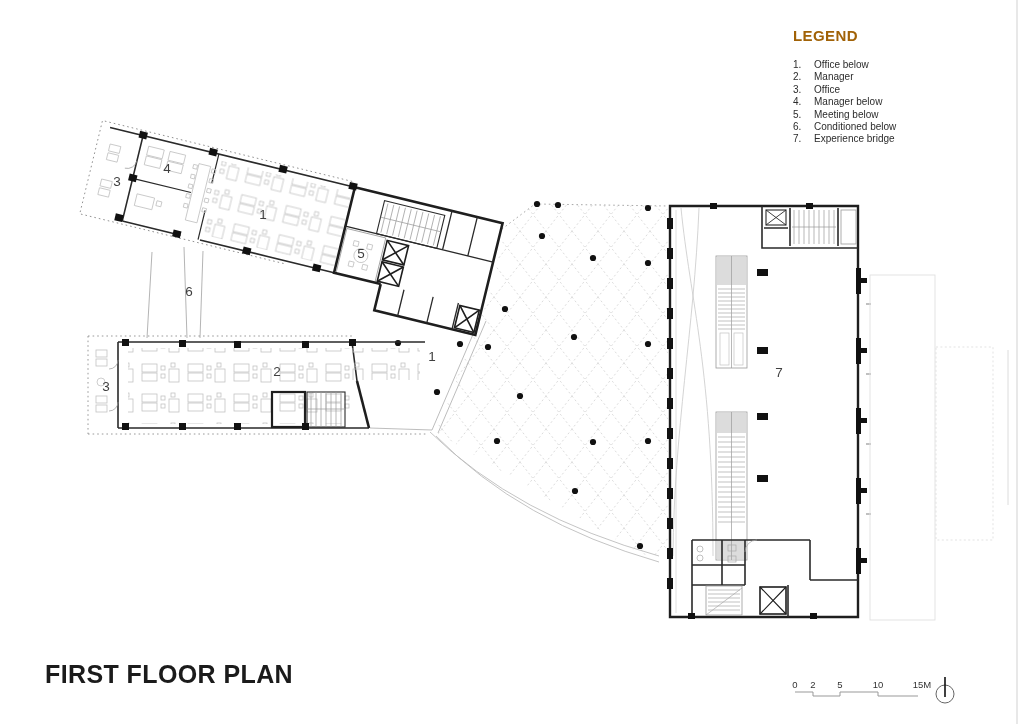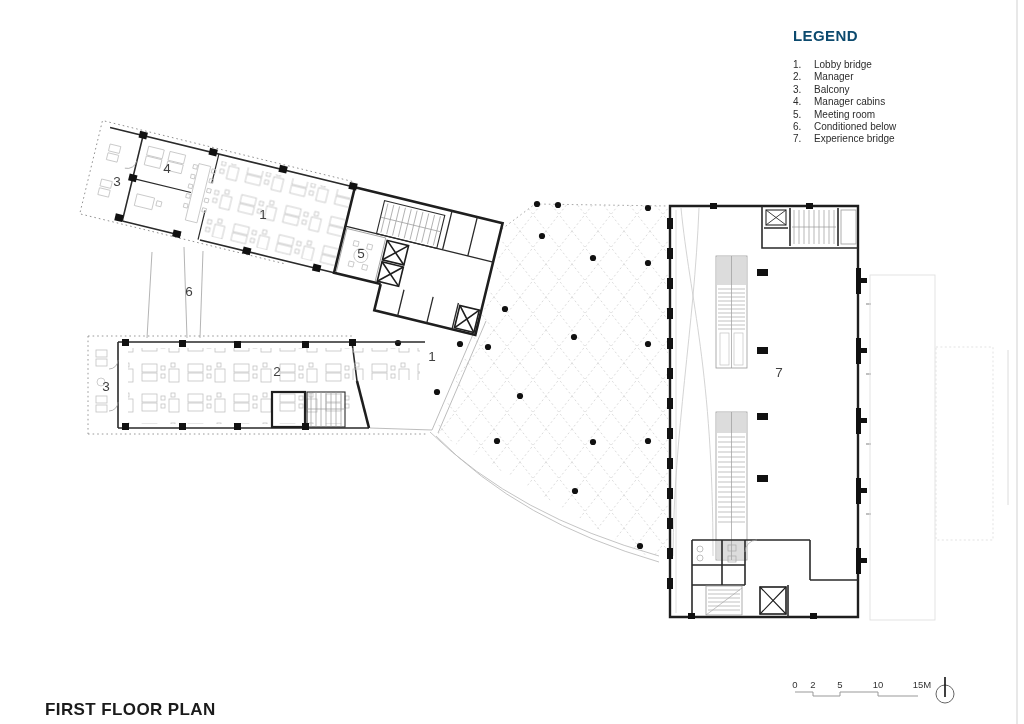--- a/index.html
+++ b/index.html
@@ -1,24 +1,24 @@
 <!DOCTYPE html>
 <html><head>
 <meta charset="utf-8">
 <style>
   html,body{margin:0;padding:0;background:#ffffff;}
   body{width:1024px;height:724px;position:relative;overflow:hidden;
        font-family:"Liberation Sans",sans-serif;color:#1d1d1d;}
   .plan-svg{position:absolute;left:0;top:0;}
   .legend{position:absolute;left:793px;top:27px;}
-  .legend-title{font-size:15px;font-weight:700;letter-spacing:.4px;color:#0c4a6e;margin-bottom:15px;}
+  .legend-title{font-size:15px;font-weight:700;letter-spacing:.4px;color:#a16207;margin-bottom:15px;}
   .legend-row{display:flex;font-size:10px;line-height:12.4px;color:#2c2c2c;}
   .legend-row .ln{width:21px;flex:0 0 21px;}
-  .plan-title{position:absolute;left:45px;top:660px;font-size:17px;font-weight:700;
-              letter-spacing:.4px;color:#1b1b1b;margin-top:40px;}
+  .plan-title{position:absolute;left:45px;top:660px;font-size:25px;font-weight:700;
+              letter-spacing:.4px;color:#1b1b1b;}
   .page-edge{position:absolute;right:6px;top:0;width:2px;height:724px;background:#e8e8e8;}
   svg text.rl{font-family:"Liberation Sans",sans-serif;font-size:13.5px;fill:#3f3f3f;}
   svg text.sc{font-family:"Liberation Sans",sans-serif;font-size:9.5px;fill:#333;}
 </style>
 </head>
 <body>
 
 <div class="page-edge"></div>
 
 <svg class="plan-svg" width="1024" height="724" viewBox="0 0 1024 724">
@@ -304,37 +304,37 @@
     <circle cx="945" cy="694" r="9" stroke="#666" stroke-width="1" fill="none"></circle>
     <path d="M945,677 V697" stroke="#111" stroke-width="1.6"></path>
   </g>
 </svg>
 
 <div class="legend">
   <div class="legend-title">LEGEND</div>
   <div class="legend-items">
     <div class="legend-row">
       <span class="ln">1.</span>
-      <span>Lobby bridge</span>
+      <span>Office below</span>
     </div>
     <div class="legend-row">
       <span class="ln">2.</span>
       <span>Manager</span>
     </div>
     <div class="legend-row">
       <span class="ln">3.</span>
-      <span>Balcony</span>
+      <span>Office</span>
     </div>
     <div class="legend-row">
       <span class="ln">4.</span>
-      <span>Manager cabins</span>
+      <span>Manager below</span>
     </div>
     <div class="legend-row">
       <span class="ln">5.</span>
-      <span>Meeting room</span>
+      <span>Meeting below</span>
     </div>
     <div class="legend-row">
       <span class="ln">6.</span>
       <span>Conditioned below</span>
     </div>
     <div class="legend-row">
       <span class="ln">7.</span>
       <span>Experience bridge</span>
     </div>
   </div>

